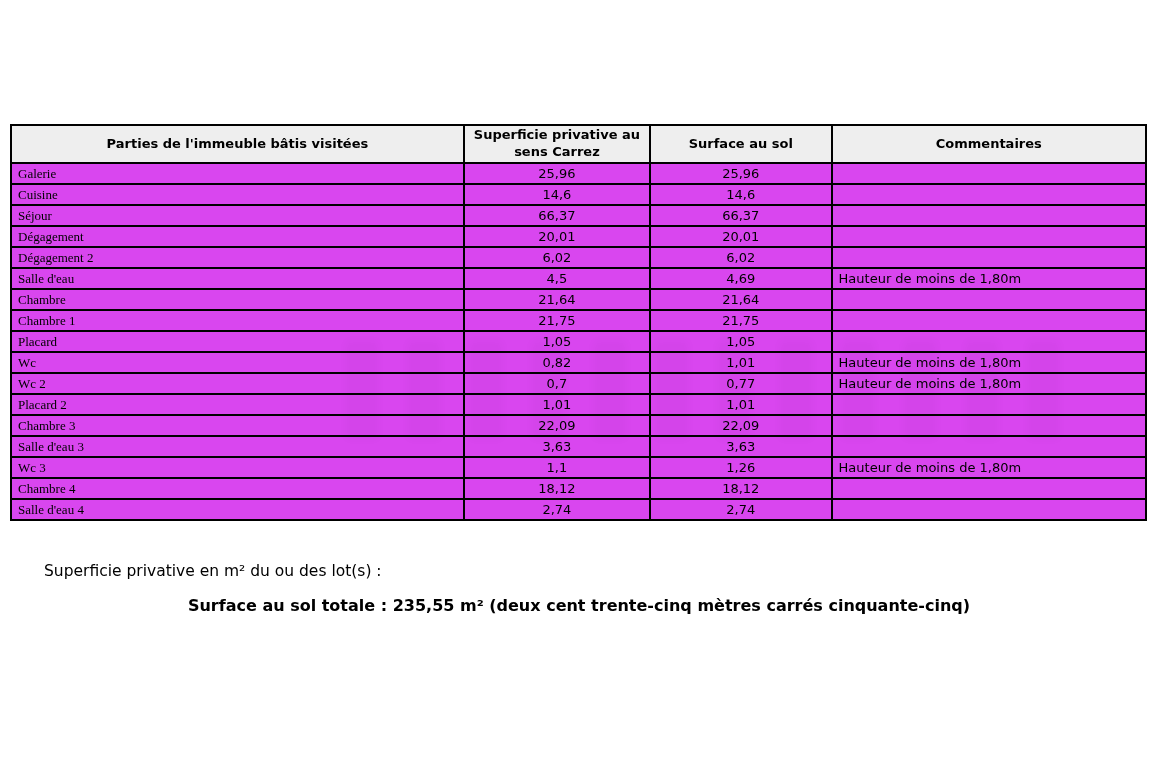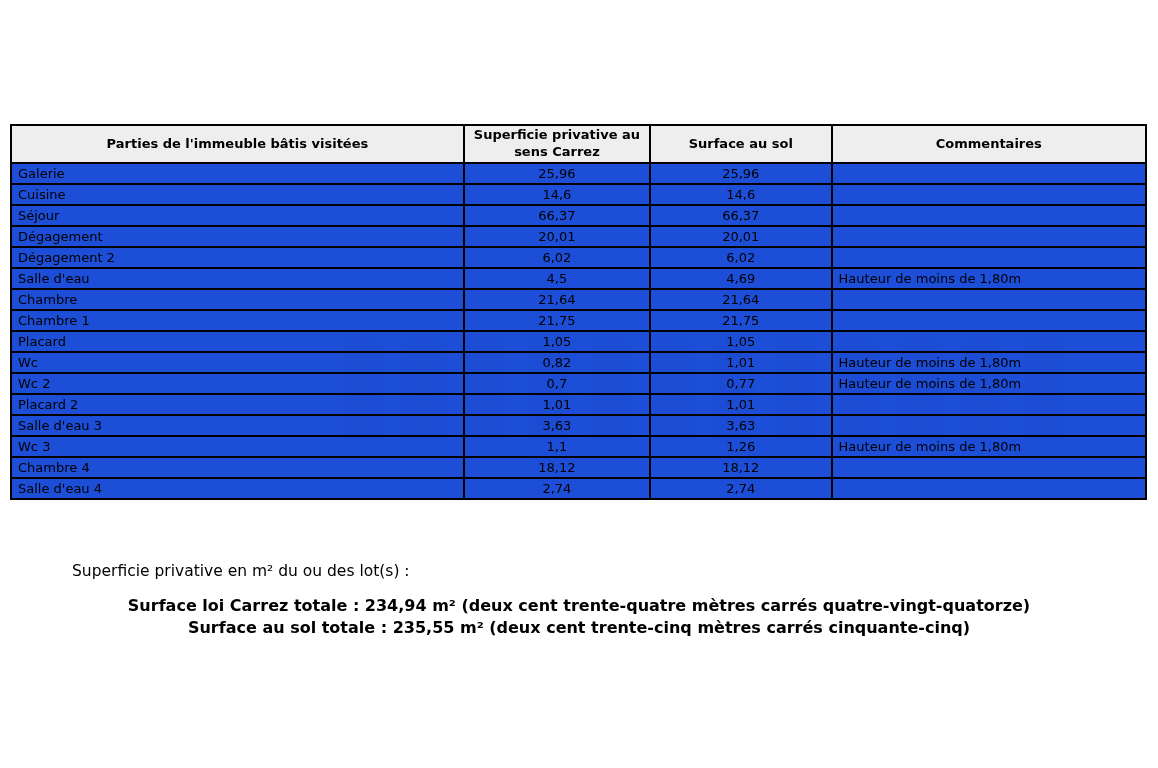--- a/index.html
+++ b/index.html
@@ -12,21 +12,21 @@
     overflow:hidden;
   }
   .sheet { position:absolute; inset:0; background:#fff; }
 
   table.surface-table {
     position:absolute;
     left:10px; top:124px;
     width:1137px;
     border-collapse:collapse;
     table-layout:fixed;
-    background:#1d4ed8;
+    background:#d946ef;
   }
   table.surface-table col.c1 { width:39.9%; }
   table.surface-table col.c2 { width:16.4%; }
   table.surface-table col.c3 { width:16.0%; }
   table.surface-table col.c4 { width:27.7%; }
 
   table.surface-table th,
   table.surface-table td {
     border:2px solid #000;
     overflow:hidden;
@@ -40,39 +40,39 @@
     text-align:center;
     height:34px;
     padding:1px 4px;
     white-space:normal;
   }
   table.surface-table td {
     font-size:13px;
     height:19px;
     padding:0 6px;
   }
-  td.cell-name    { text-align:left; }
+  td.cell-name    { text-align:left;font-family:Liberation Serif, serif; }
   td.cell-carrez  { text-align:center; }
   td.cell-sol     { text-align:center; }
   td.cell-comment { font-size:12.5px; }
 
   .watermark {
     position:absolute;
     left:345px; top:340px;
     width:715px; height:100px;
     background:repeating-linear-gradient(90deg,
       rgba(0,0,0,0.05) 0 34px, rgba(0,0,0,0.0) 34px 62px);
     filter:blur(5px);
     opacity:0.45;
     pointer-events:none;
   }
 
   .intro-line {
     position:absolute;
-    left:72px; top:562px;
+    left:44px; top:562px;
     font-size:15.5px;
   }
   .totals {
     position:absolute;
     left:0; top:595px;
     width:1158px;
     text-align:center;
     font-weight:bold;
     font-size:16px;
     line-height:22px;
@@ -165,20 +165,26 @@
           <td class="cell-sol">0,77</td>
           <td class="cell-comment">Hauteur de moins de 1,80m</td>
         </tr>
         <tr>
           <td class="cell-name">Placard 2</td>
           <td class="cell-carrez">1,01</td>
           <td class="cell-sol">1,01</td>
           <td class="cell-comment"></td>
         </tr>
         <tr>
+          <td class="cell-name">Chambre 3</td>
+          <td class="cell-carrez">22,09</td>
+          <td class="cell-sol">22,09</td>
+          <td class="cell-comment"></td>
+        </tr>
+        <tr>
           <td class="cell-name">Salle d'eau 3</td>
           <td class="cell-carrez">3,63</td>
           <td class="cell-sol">3,63</td>
           <td class="cell-comment"></td>
         </tr>
         <tr>
           <td class="cell-name">Wc 3</td>
           <td class="cell-carrez">1,1</td>
           <td class="cell-sol">1,26</td>
           <td class="cell-comment">Hauteur de moins de 1,80m</td>
@@ -196,17 +202,16 @@
           <td class="cell-comment"></td>
         </tr>
       </tbody>
   </table>
 
   <div class="watermark"></div>
 
   <div class="intro-line">Superficie privative en m² du ou des lot(s) :</div>
 
   <div class="totals">
-    <div>Surface loi Carrez totale : 234,94 m² (deux cent trente-quatre mètres carrés quatre-vingt-quatorze)</div>
     <div>Surface au sol totale : 235,55 m² (deux cent trente-cinq mètres carrés cinquante-cinq)</div>
   </div>
 
 </div>
 
 </body></html>

